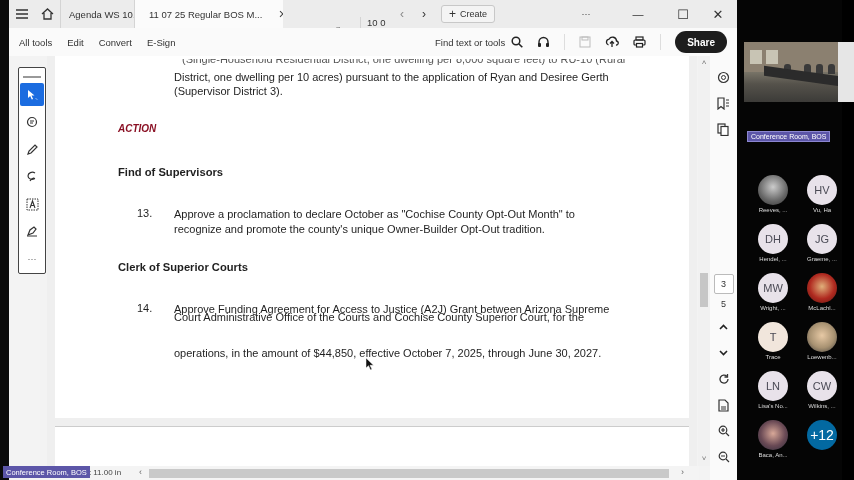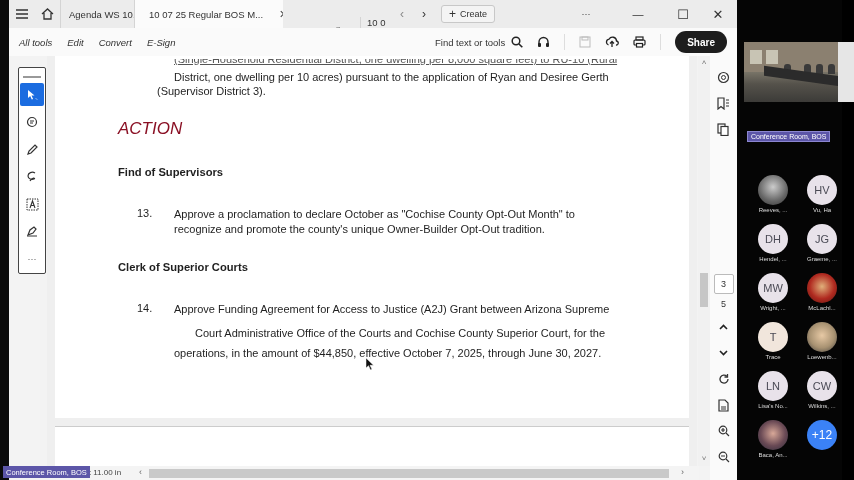--- a/index.html
+++ b/index.html
@@ -15,38 +15,38 @@
   .tb-icon { width: 26px; height: 28px; display: flex; align-items: center; justify-content: center; }
   .tab { height: 28px; display: flex; align-items: center; padding: 0 8px; border-right: 1px solid #d4d4d4; white-space: nowrap; overflow: hidden; }
   .tab.active { background: #fbfbfb; border-right: none; gap: 6px; }
   .tab .close { margin-left: 10px; font-size: 11px; color: #444; }
   .tab-nav { width: 22px; text-align: center; color: #888; font-size: 12px; }
   .create-btn { margin-left: 6px; height: 18px; border: 1px solid #c8c8c8; border-radius: 3px; padding: 0 7px; display: flex; align-items: center; gap: 4px; font-size: 9px; background: #f4f4f4; }
   .win-ctrl { position: absolute; top: 0; height: 28px; display: flex; align-items: center; justify-content: center; width: 34px; color: #333; }
 
   
   .toolbar { position: absolute; left: 0; top: 28px; width: 728px; height: 28px; background: #fafafa; display: flex; align-items: center; font-size: 9.5px; color: #333; }
-  .toolbar .menu { padding: 0 0 0 10px; margin-right: 5px; font-style: italic; }
+  .toolbar .menu { padding: 0 0 0 10px; margin-right: 5px; }
   .toolbar .right { position: absolute; right: 10px; top: 0; height: 28px; display: flex; align-items: center; gap: 14px; }
   .share-btn { background: #1d1d1d; color: #fff; font-weight: bold; font-size: 10px; border-radius: 13px; padding: 0 12px; height: 22px; display: flex; align-items: center; }
   .sep { width: 1px; height: 16px; background: #ddd; }
 
   
   .tool-rail { position: absolute; left: 9px; top: 67px; width: 28px; height: 207px; background: #fff; border: 1px solid #444; border-radius: 2px; display: flex; flex-direction: column; align-items: center; padding-top: 8px; }
   .tool-rail .grip { width: 18px; height: 2px; background: #999; margin-bottom: 3px; }
   .tool { width: 24px; height: 24px; margin: 2px 0; display: flex; align-items: center; justify-content: center; border-radius: 2px; }
   .tool.active { background: #1b6ce0; }
 
   
   .canvas { position: absolute; left: 38px; top: 56px; width: 650px; height: 410px; background: #efefef; overflow: hidden; }
   .page { position: absolute; left: 8px; top: -4px; width: 634px; height: 366px; background: #fff; }
   .page2 { position: absolute; left: 8px; top: 370px; width: 634px; height: 60px; background: #fff; border-top: 1px solid #ccc; }
   .doc-text { position: absolute; font-family: "Liberation Sans", sans-serif; font-size: 11px; color: #1f1f1f; line-height: 14.5px; }
   .heading { font-weight: bold; font-size: 11.2px; }
-  .action { color: #8a1024; font-weight: normal; font-style: italic; font-size: 17px; }
+  .action { color: #8a1024; font-weight: bold; font-style: italic; font-size: 10px; }
   .num { position: absolute; font-size: 11px; color: #1f1f1f; }
 
   
   .vscroll { position: absolute; left: 689px; top: 56px; width: 12px; height: 410px; background: #f1f1f1; }
   .vscroll .thumb { position: absolute; left: 2px; top: 217px; width: 8px; height: 34px; background: #c6c6c6; }
   .vscroll .arrow { position: absolute; left: 0; width: 12px; text-align: center; font-size: 8px; color: #777; }
 
   
   .right-rail { position: absolute; left: 701px; top: 56px; width: 27px; height: 424px; background: #fafafa; display: flex; flex-direction: column; align-items: center; }
   .rr-icon { width: 22px; height: 22px; display: flex; align-items: center; justify-content: center; margin: 2px 0; color: #333; }
@@ -70,21 +70,21 @@
   .video .person { position: absolute; top: 22px; width: 7px; height: 10px; background: #3a3a3a; border-radius: 3px 3px 0 0; }
   .video .bright { position: absolute; right: 0; top: 0; width: 16px; height: 60px; background: #e6e6e6; }
   .conf-label { position: absolute; left: 10px; top: 131px; background: #5c56a8; color: #fff; font-size: 7px; padding: 1px 3px; border: 1px solid #8b86d0; }
 
   .participant { position: absolute; width: 42px; text-align: center; }
   .avatar { width: 30px; height: 30px; border-radius: 50%; margin: 0 auto; display: flex; align-items: center; justify-content: center; font-size: 11px; color: #4a4a55; background: #e8e2ea; font-family: "Liberation Sans", sans-serif; }
   .avatar.photo { background: radial-gradient(circle at 50% 40%, #ccc 0%, #666 60%, #333 100%); }
   .avatar.photo-red { background: radial-gradient(circle at 50% 45%, #e0b07a 0%, #b02a20 55%, #5a1510 100%); }
   .avatar.photo-blonde { background: radial-gradient(circle at 50% 45%, #e7c9a5 0%, #a89272 55%, #3c3b3a 100%); }
   .avatar.photo-dark { background: radial-gradient(circle at 50% 45%, #d8a898 0%, #6a4a55 55%, #2a2a3a 100%); }
-  .avatar.more { background: #3b82f6; color: #fff; font-size: 12px; }
+  .avatar.more { background: #0369a1; color: #fff; font-size: 14px; }
   .p-name { font-size: 6px; color: #ddd; margin-top: 2px; white-space: nowrap; overflow: hidden; }
 </style>
 </head>
 <body>
 
 <div id="left-black"></div>
 
 <div id="app">
 
   <div class="tabbar">
@@ -98,21 +98,21 @@
           <path d="M1 6 L6.5 1 L12 6 M3 5v6h7V5" fill="none" stroke="#333" stroke-width="1.3"></path>
         </svg>
     </div>
     <div class="tab" style="width:74px;">
       <span>Agenda WS 10..</span>
     </div>
     <div class="tab active" style="width:148px;">
       <svg width="11" height="11" viewBox="0 0 12 12">
           <path d="M6 1l1.5 3.2 3.5.4-2.6 2.4.7 3.5L6 8.8 2.9 10.5l.7-3.5L1 4.6l3.5-.4z" fill="none" stroke="#333" stroke-width="1"></path>
         </svg>
-      <span>10 07 25 Regular BOS M...</span>
+      <span>11 07 25 Regular BOS M...</span>
       <span class="close">✕</span>
     </div>
     <div class="tab" style="width:78px;margin-top:33px;">
       <span>10 07 25 Librar..</span>
     </div>
     <div class="tab" style="width:30px; border-right:none; padding:0 0 0 6px;align-items:flex-end;">
       <span>10 0</span>
     </div>
     <span class="tab-nav">‹</span>
     <span class="tab-nav" style="color:#333;">›</span>
@@ -158,37 +158,37 @@
           <rect x="1" y="4" width="11" height="5" rx="1" fill="none" stroke="#222" stroke-width="1.2"></rect>
           <rect x="3.5" y="7.5" width="6" height="3.5" fill="#fff" stroke="#222" stroke-width="1.2"></rect>
         </svg>
       <div class="sep"></div>
       <div class="share-btn">Share</div>
     </div>
   </div>
 
   <div class="canvas">
     <div class="page">
-      <div class="doc-text" style="left:119px; top:0px; color:#555; clip-path: inset(7px 0 0 0); text-decoration: underline;">(Single-Household Residential District, one dwelling per 8,000 square feet) to RU-10 (Rural</div>
+      <div class="doc-text" style="left:127px; top:0px; color:#555; clip-path: inset(7px 0 0 0);">(Single-Household Residential District, one dwelling per 8,000 square feet) to RU-10 (Rural</div>
       <div class="doc-text" style="left:119px; top:18px;">District, one dwelling per 10 acres) pursuant to the application of Ryan and Desiree Gerth</div>
-      <div class="doc-text" style="left:102px; top:32px;">(Supervisor District 3).</div>
+      <div class="doc-text" style="left:119px; top:32px;">(Supervisor District 3).</div>
 
       <div class="doc-text action" style="left:63px; top:70px;">ACTION</div>
 
       <div class="doc-text heading" style="left:63px; top:113px;">Find of Supervisors</div>
 
       <div class="num" style="left:82px; top:155px;">13.</div>
       <div class="doc-text" style="left:119px; top:155px;">Approve a proclamation to declare October as "Cochise County Opt-Out Month" to</div>
       <div class="doc-text" style="left:119px; top:169.5px;">recognize and promote the county's unique Owner-Builder Opt-Out tradition.</div>
 
       <div class="doc-text heading" style="left:63px; top:208px;">Clerk of Superior Courts</div>
 
       <div class="num" style="left:82px; top:250px;">14.</div>
       <div class="doc-text" style="left:119px; top:250px;">Approve Funding Agreement for Access to Justice (A2J) Grant between Arizona Supreme</div>
-      <div class="doc-text" style="left:119px; top:274px;margin-left:21px;">Court Administrative Office of the Courts and Cochise County Superior Court, for the</div>
+      <div class="doc-text" style="left:119px; top:258px;">Court Administrative Office of the Courts and Cochise County Superior Court, for the</div>
       <div class="doc-text" style="left:119px; top:293.5px;">operations, in the amount of $44,850, effective October 7, 2025, through June 30, 2027.</div>
 
       <svg style="position:absolute; left:311px; top:306px;" width="8" height="12" viewBox="0 0 8 12">
           <path d="M0 0v10l2.5-2.3L4.5 12 6 11.3 4 7.3 7.5 7.2z" fill="#111" stroke="#fff" stroke-width="0.5"></path>
         </svg>
     </div>
     <div class="page2"></div>
   </div>
 
   <div class="tool-rail">

